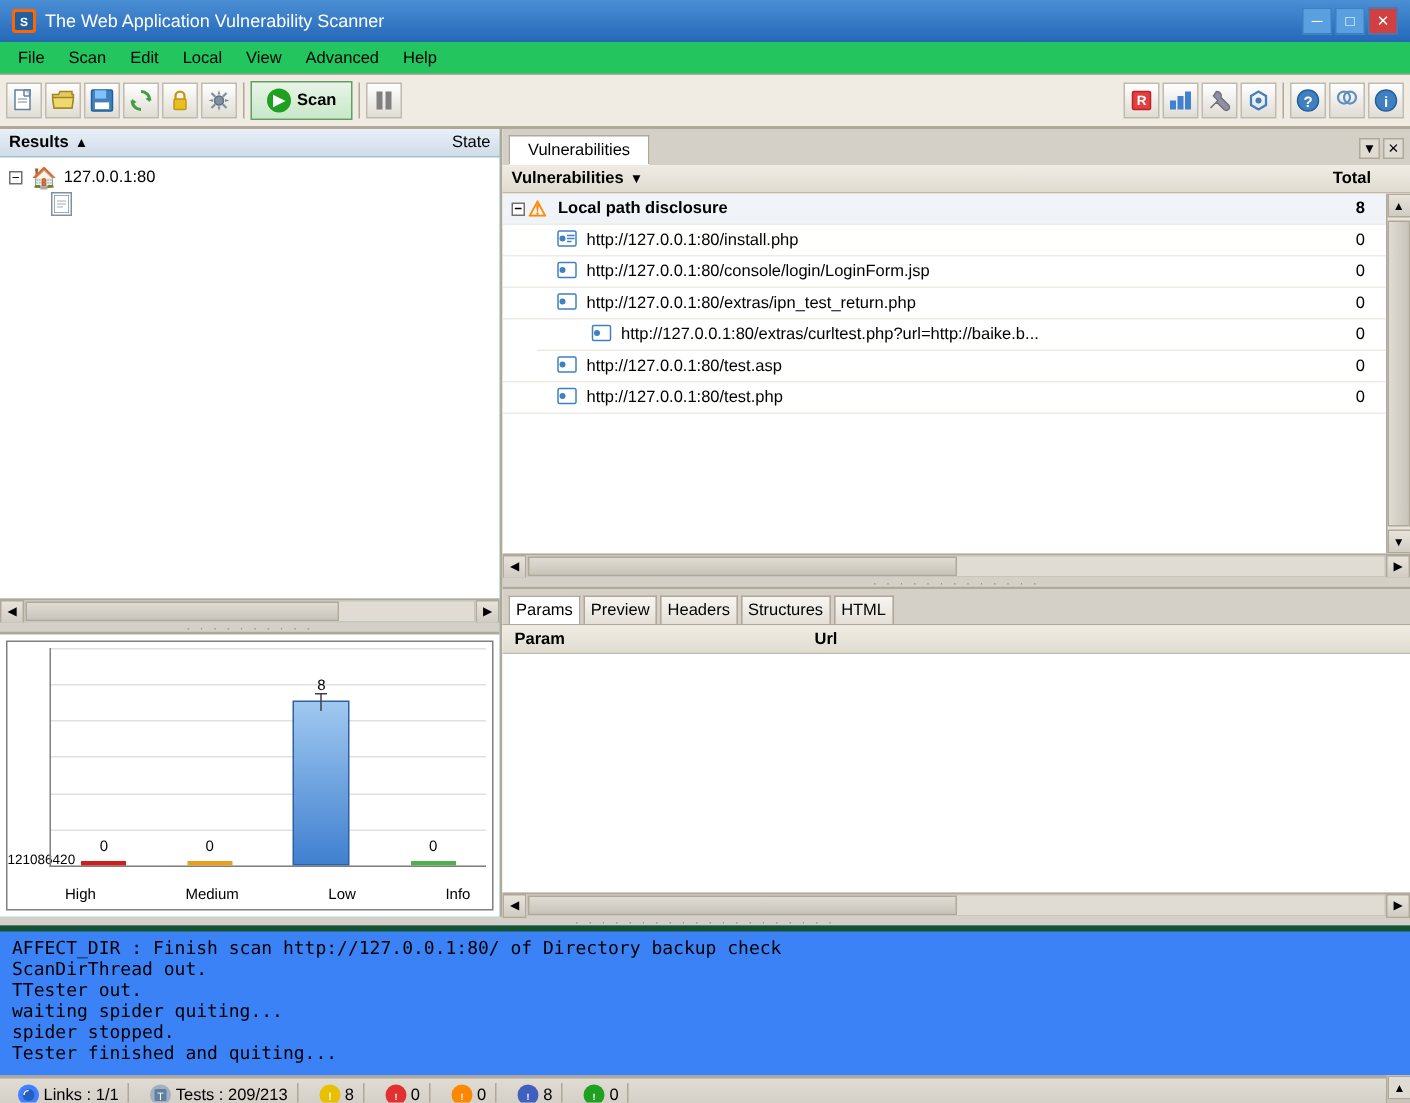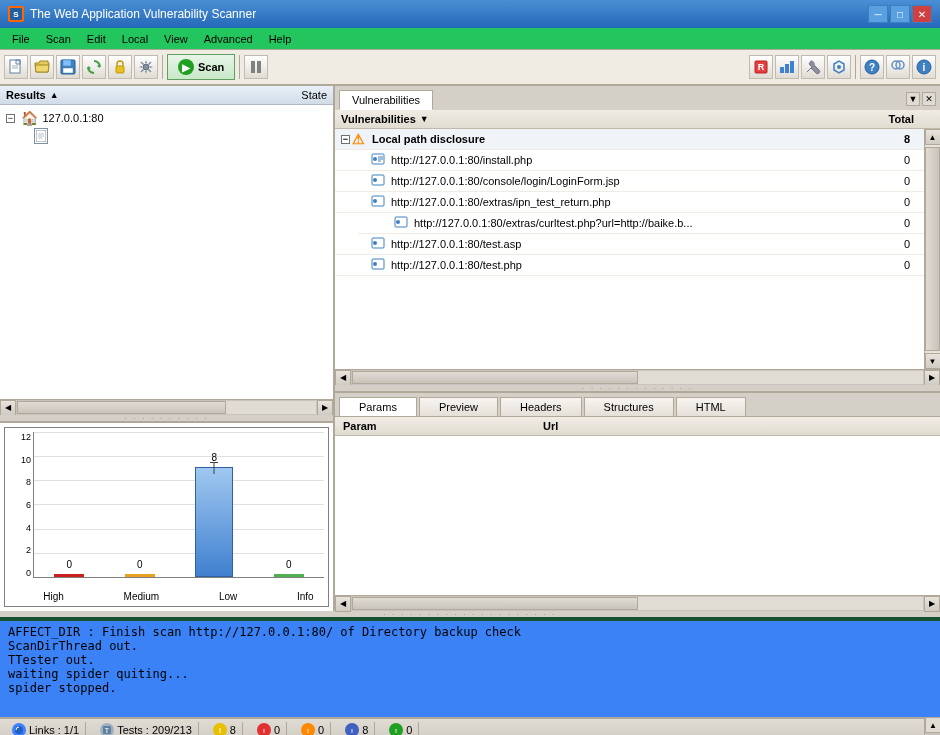--- a/index.html
+++ b/index.html
@@ -54,21 +54,21 @@
     .vuln-row .row-label { flex: 1; overflow: hidden; text-overflow: ellipsis; white-space: nowrap; }
     .vuln-row .row-total { width: 60px; text-align: right; padding-right: 8px; }
     .vuln-row.group-row { font-weight: bold; }
     
     .warn-icon { color: #ff8800; font-size: 14px; }
     .info-icon { color: #0060ff; font-size: 11px; }
     
     
     .bottom-tabs { height: 220px; background: white; border-top: 2px solid #b0a898; display: flex; flex-direction: column; }
     .tab-bar { display: flex; background: #d4d0c8; padding: 4px 4px 0; border-bottom: 1px solid #b0a898; }
-    .tab { background: linear-gradient(to bottom, #f8f4f0, #e4e0d8); border: 1px solid #b0a898; border-bottom: none; padding: 3px 19px; cursor: pointer; font-size: 11px; margin-right: 2px; }
+    .tab { background: linear-gradient(to bottom, #f8f4f0, #e4e0d8); border: 1px solid #b0a898; border-bottom: none; padding: 3px 4px; cursor: pointer; font-size: 11px; margin-right: 2px; }
     .tab.active { background: white; }
     .tab-content { flex: 1; background: white; }
     .param-table-header { display: flex; padding: 3px 8px; background: linear-gradient(to bottom, #f0ece4, #e0dcd0); border-bottom: 1px solid #c0b8a8; justify-content: flex-end; }
     .param-col { width: 200px; font-weight: bold; }
     .url-col { flex: 1; font-weight: bold; }
     
     
     .scrollbar-placeholder { width: 16px; background: #e8e4dc; border-left: 1px solid #b0a898; display: flex; flex-direction: column; align-items: center; }
     .scroll-btn { width: 16px; height: 16px; background: linear-gradient(to bottom, #e8e4dc, #d0ccc4); border: 1px solid #b0a898; display: flex; align-items: center; justify-content: center; font-size: 8px; cursor: pointer; }
     .scroll-thumb { flex: 1; width: 100%; background: linear-gradient(to right, #e0dcd4, #c8c4bc); border: 1px solid #b0a898; margin: 2px 0; }
@@ -96,21 +96,21 @@
     .resize-area { height: 6px; background: #d4d0c8; cursor: n-resize; display: flex; align-items: center; justify-content: center; }
     .resize-dots { color: #909090; font-size: 8px; letter-spacing: 2px; }
     
     .vuln-body-wrap { display: flex; flex: 1; overflow: hidden; }
     .vuln-body-scroll { flex: 1; overflow: auto; }
     
     
     .expand-minus { width: 9px; height: 9px; border: 1px solid #707070; background: white; display: inline-flex; align-items: center; justify-content: center; font-size: 9px; line-height: 1; margin-right: 2px; }
     
     
-    .y-axis { position: absolute; left: 0; top: 4px; bottom: 28px; width: 28px; display: flex; flex-direction: column; justify-content: space-between; align-items: flex-end; font-size: 9px; padding-right: 2px; }
+    .y-axis { position: absolute; left: 0; top: 4px; bottom: 28px; width: 28px; display: flex; flex-direction: row; justify-content: space-between; align-items: flex-end; font-size: 9px; padding-right: 2px; }
     .x-axis { position: absolute; bottom: 4px; left: 28px; right: 4px; display: flex; justify-content: space-around; font-size: 10px; gap: 39px; }
     
     .chart-bars { position: absolute; left: 28px; right: 4px; top: 4px; bottom: 28px; display: flex; align-items: flex-end; justify-content: space-around; border-left: 1px solid #808080; border-bottom: 1px solid #808080; }
     .bar-container { display: flex; flex-direction: column; align-items: center; gap: 2px; }
     
     .grid-lines { position: absolute; left: 28px; right: 4px; top: 4px; bottom: 28px; display: flex; flex-direction: column; justify-content: space-between; pointer-events: none; }
     .grid-line { width: 100%; height: 1px; background: #e0e0e0; }
   </style>
 </head>
 <body>
@@ -511,20 +511,21 @@
 <div class="resize-area">
   <span class="resize-dots">· · · · · · · · · · · · · · · · · · · ·</span>
 </div>
 
 <div class="log-area">
   <div>AFFECT_DIR : Finish scan http://127.0.0.1:80/ of Directory backup check</div>
   <div>ScanDirThread out.</div>
   <div>TTester out.</div>
   <div>waiting spider quiting...</div>
   <div>spider stopped.</div>
+  <div>Tester finished and quiting...</div>
 </div>
 
 <div style="position:absolute; right:0; top:calc(28px+22px+36px+525px+6px); height:100px; width:16px; background:#e8e4dc; border-left:1px solid #b0a898; display:flex; flex-direction:column;">
   <div style="width:16px; height:16px; background:#e0dcd4; border:1px solid #b0a898; display:flex; align-items:center; justify-content:center; font-size:8px; cursor:pointer;">▲</div>
   <div style="flex:1; background:#c8c4bc;"></div>
 
 </div>
 
 <div class="status-bar">
   <div class="status-item">

